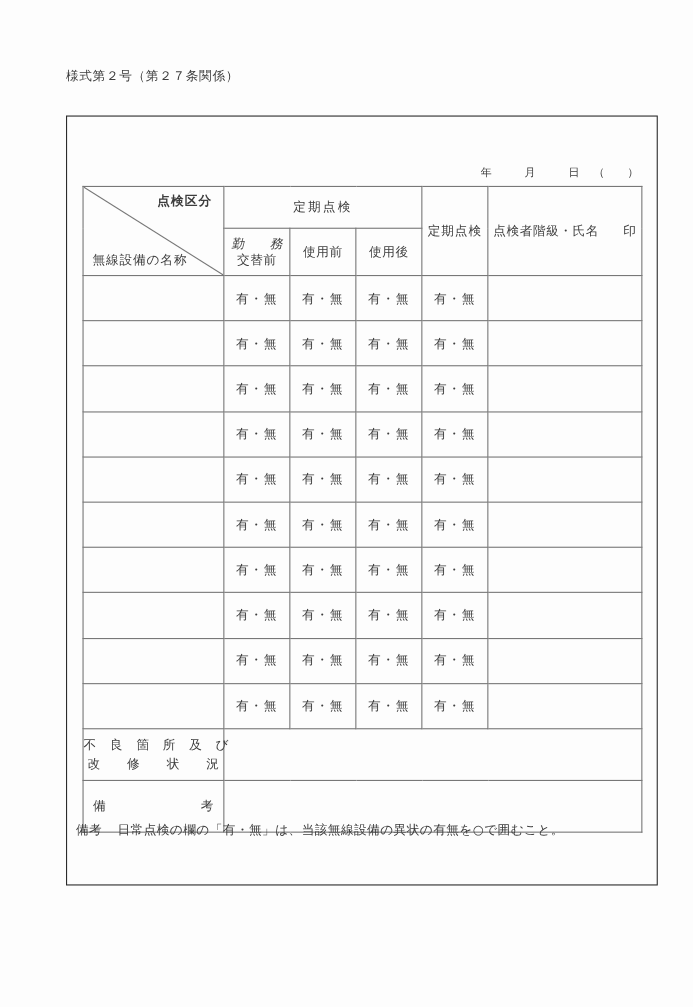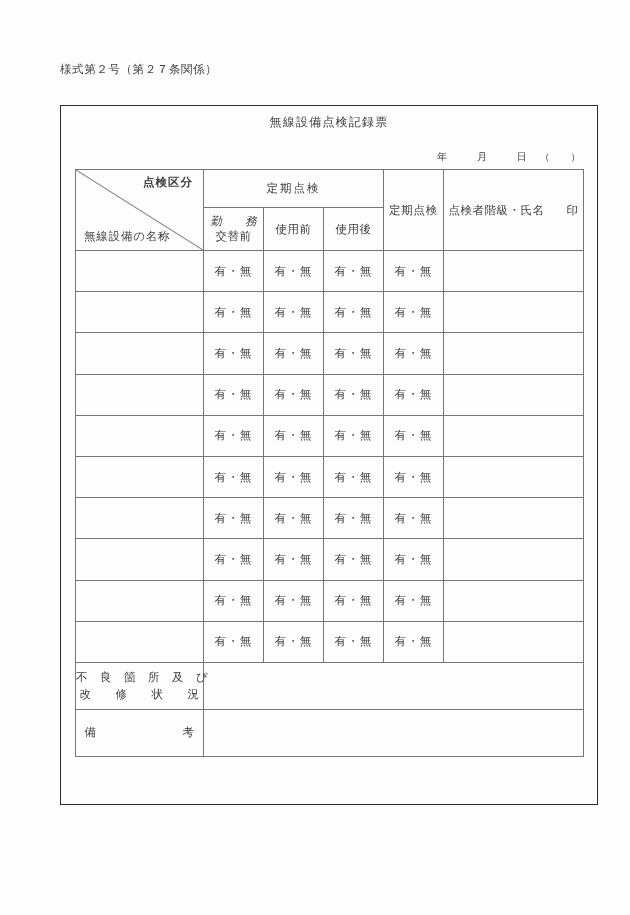--- a/index.html
+++ b/index.html
@@ -165,21 +165,20 @@
   }
   .footer-remark .sep { display: inline-block; width: 14px; }
 </style>
 </head>
 <body>
 
 <div class="form-no">様式第２号（第２７条関係）</div>
 
 <div class="outer-frame">
 
-  <div class="doc-title">無線設備点検記録票</div>
 
   <div class="date-line">
     <span>年</span>
     <span class="gap"></span>
     <span>月</span>
     <span class="gap"></span>
     <span>日</span>
     <span class="gap-sm"></span>
     <span>（</span>
     <span class="paren-gap"></span>
@@ -310,14 +309,17 @@
       </tr>
       <tr class="note-row">
         <td class="bikou-label">
           <span>備</span><span class="spacer"></span><span>考</span>
         </td>
         <td colspan="5"></td>
       </tr>
     </tbody>
   </table>
 
+  <div class="footer-remark">
+    <span>備考</span><span class="sep"></span><span>日常点検の欄の「有・無」は、当該無線設備の異状の有無を○で囲むこと。</span>
+  </div>
 
 </div>
 
 </body></html>

